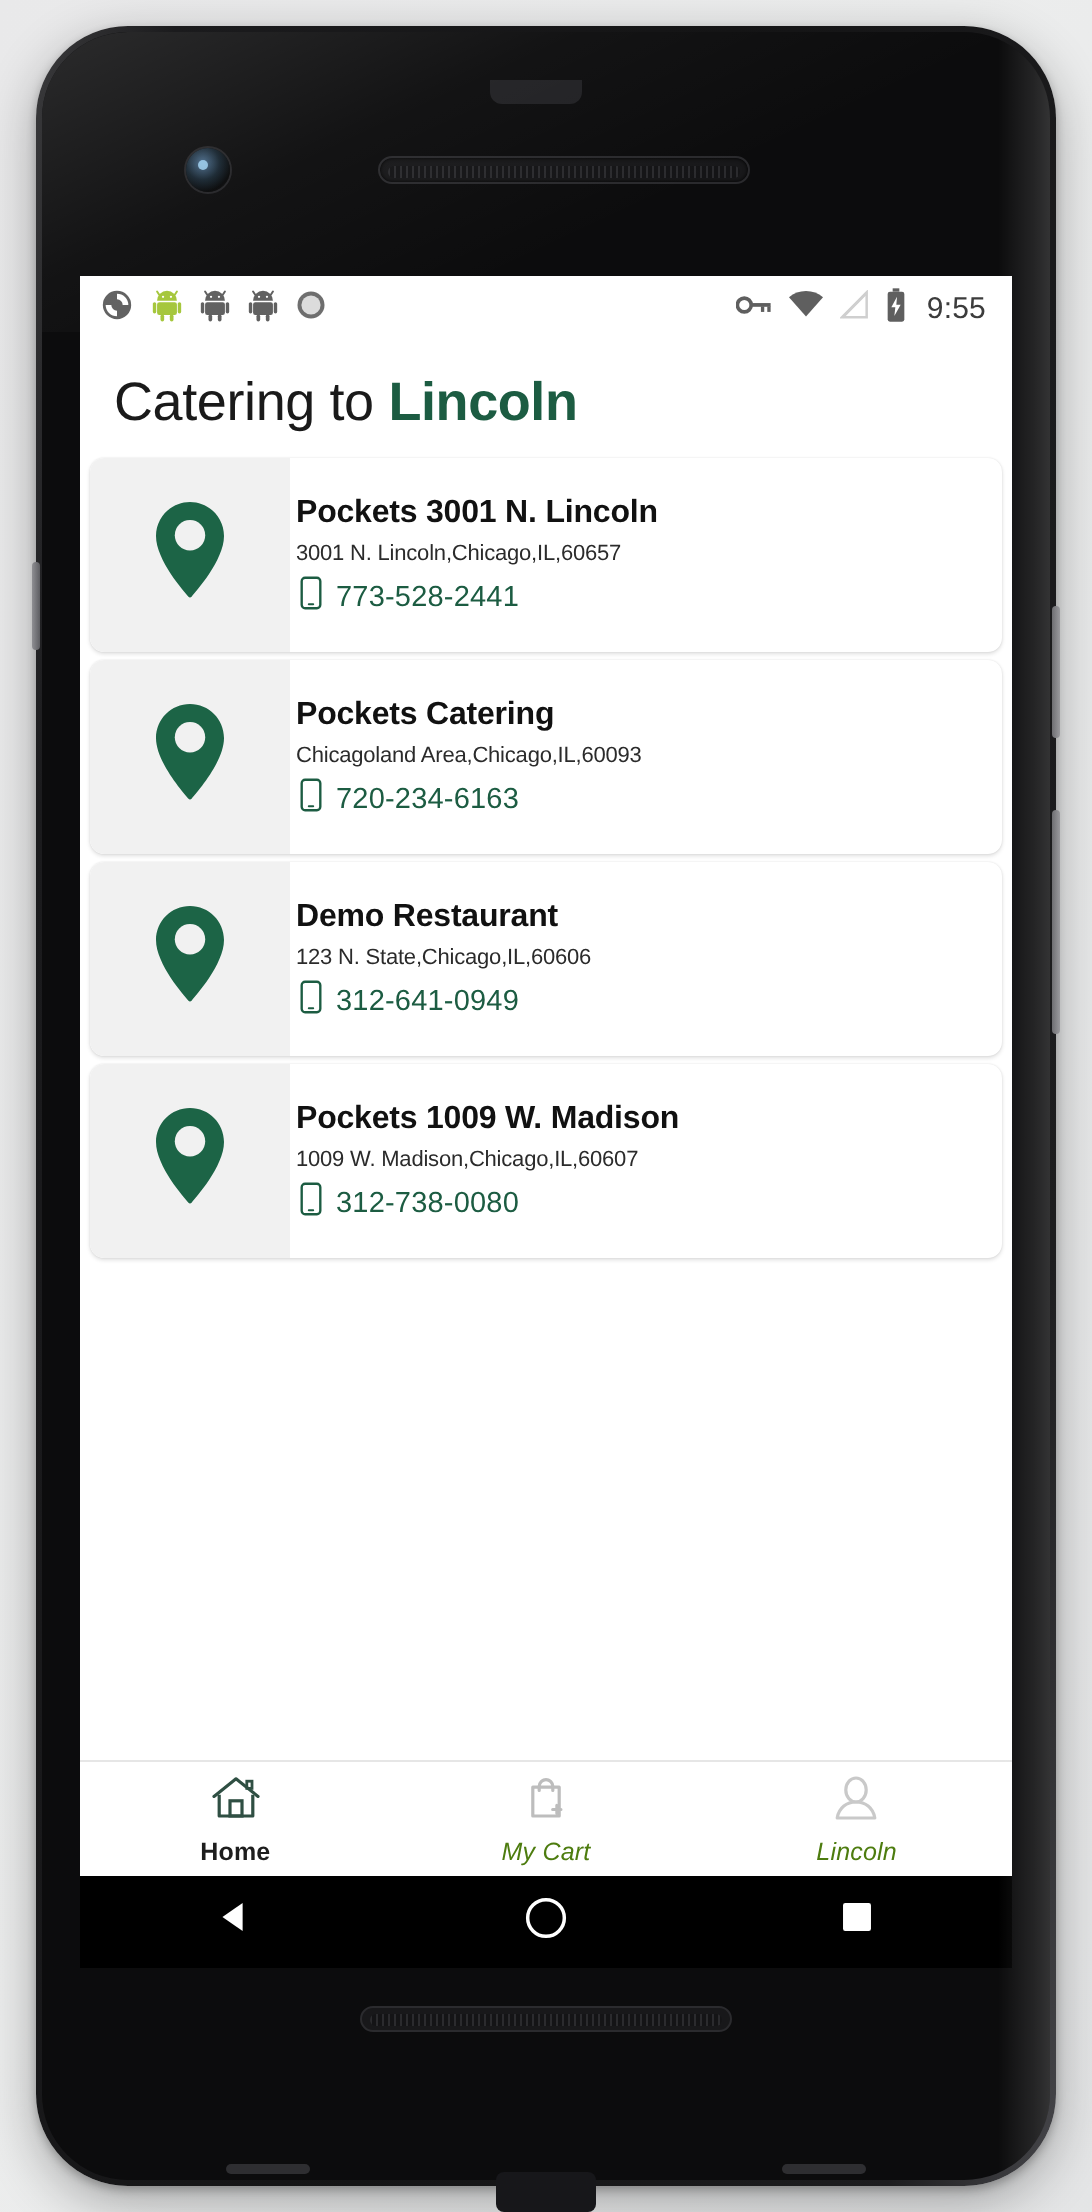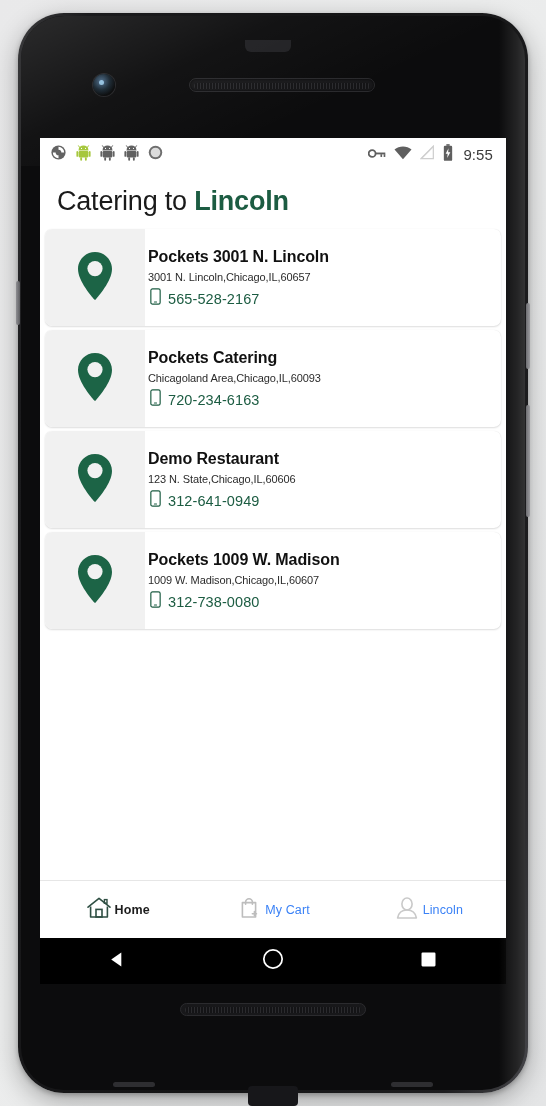--- a/index.html
+++ b/index.html
@@ -256,31 +256,31 @@
     bottom: 0;
     width: 466px;
     height: 58px;
     background: #ffffff;
     border-top: 1px solid #e6e6e6;
     display: flex;
   }
   .tab-item {
     flex: 1;
     display: flex;
-    flex-direction: row;
+    flex-direction: column;
     align-items: center;
     justify-content: center;
     gap: 3px;
   }
   .tab-label {
     font-size: 12.5px;
     letter-spacing: .1px;
   }
   .tab-item.active .tab-label { color: #1d1d1d; font-weight: 600; }
-  .tab-item.inactive .tab-label { color: #3b82f6; }
+  .tab-item.inactive .tab-label { color: #4d7c0f; font-style: italic; }
 
   
   #nav-bar {
     position: absolute;
     left: 19px;
     top: 922px;
     width: 466px;
     height: 46px;
     background: #000000;
     display: flex;
@@ -412,21 +412,21 @@
             <div class="card-body">
               <div class="card-title">Pockets 3001 N. Lincoln</div>
               <div class="card-address">3001 N. Lincoln,Chicago,IL,60657</div>
               <div class="card-phone-row">
                 <span>
                   <svg width="11" height="17" viewBox="0 0 13 20">
                     <rect x="1" y="1" width="11" height="18" rx="2" fill="none" stroke="#1c5c42" stroke-width="1.4"></rect>
                     <rect x="4.6" y="16" width="3.8" height="1.2" rx=".6" fill="#1c5c42"></rect>
                   </svg>
                 </span>
-                <span class="card-phone">565-528-2167</span>
+                <span class="card-phone">773-528-2441</span>
               </div>
             </div>
           </div>
 
           <div class="location-card">
             <div class="card-icon-box">
               <span>
                 <svg width="42" height="52" viewBox="0 0 42 52">
                   <path d="M21 2C11.6 2 4 9.6 4 19c0 12.2 14.3 28 16.1 30.2a1.2 1.2 0 0 0 1.8 0C23.7 47 38 31.2 38 19 38 9.6 30.4 2 21 2z" fill="#1c6446"></path>
                   <circle cx="21" cy="18.6" r="7.6" fill="#f1f1f1"></circle>

